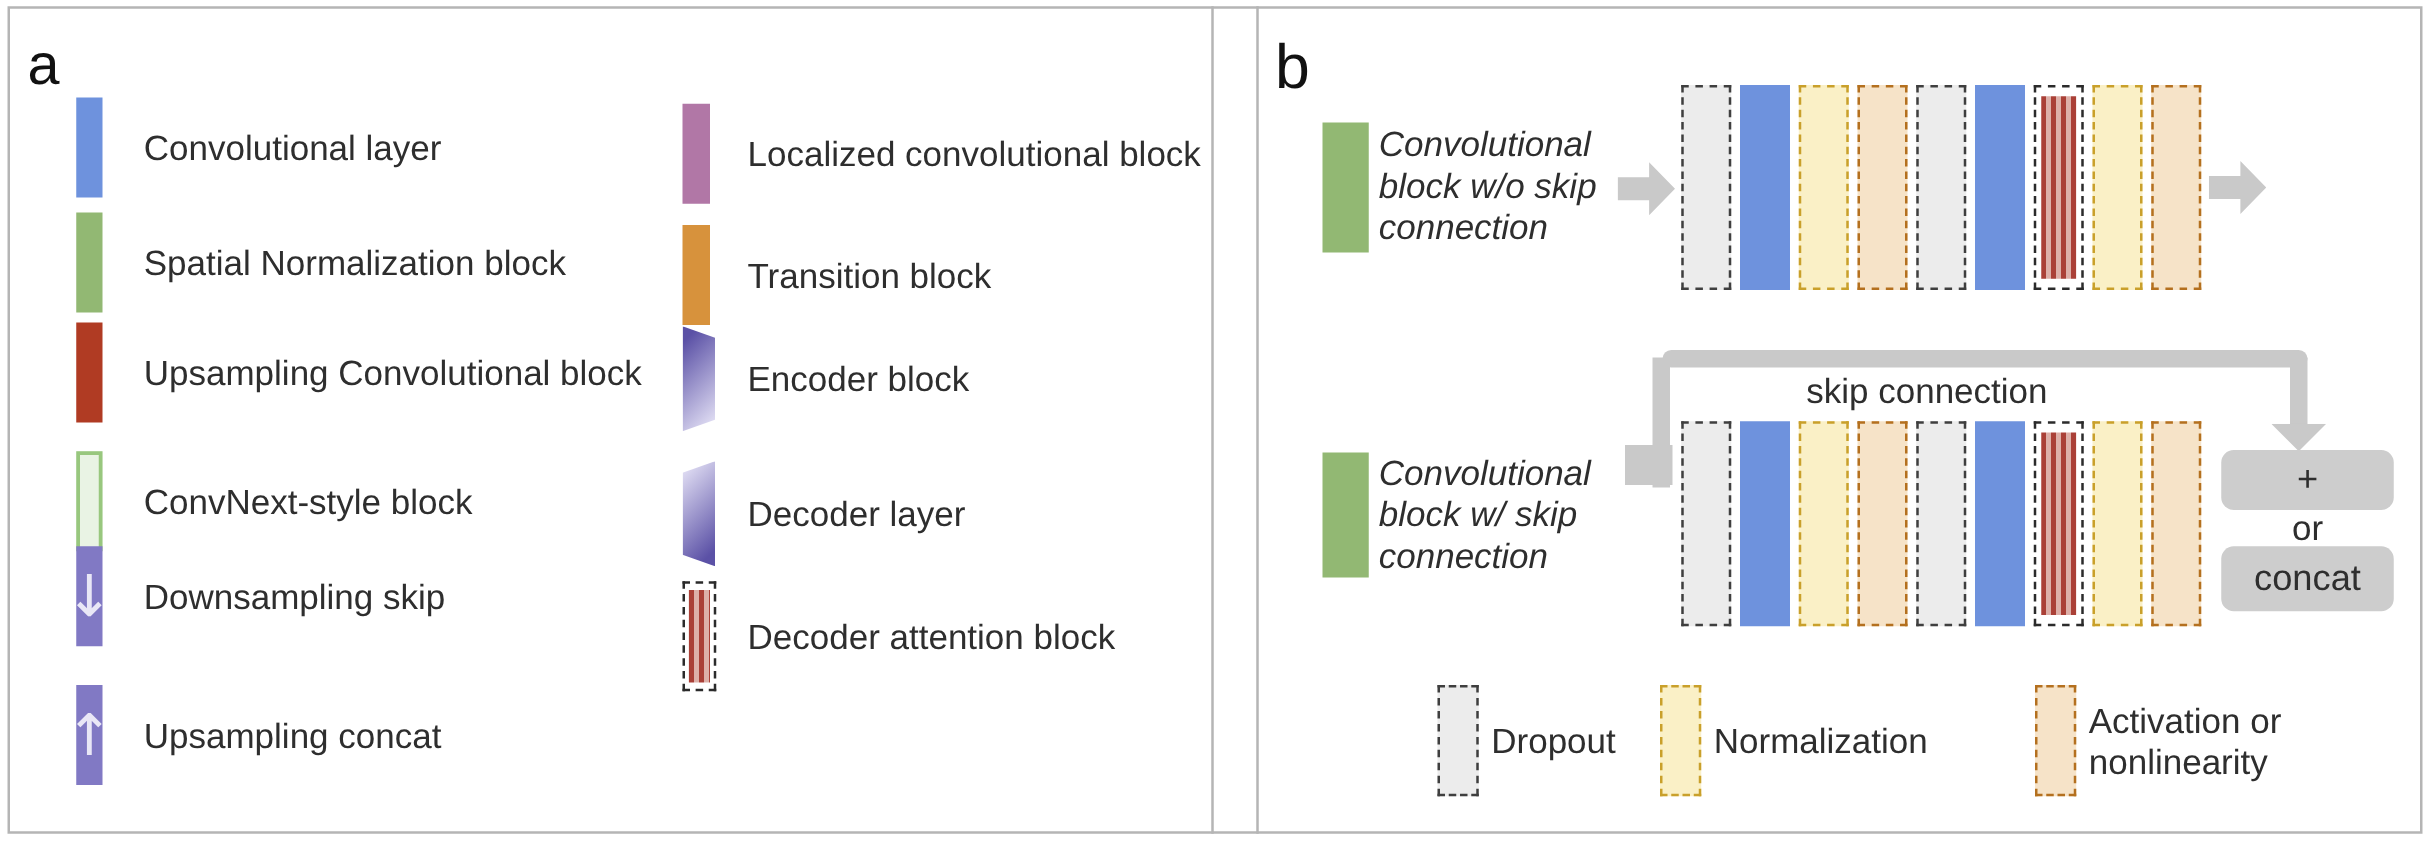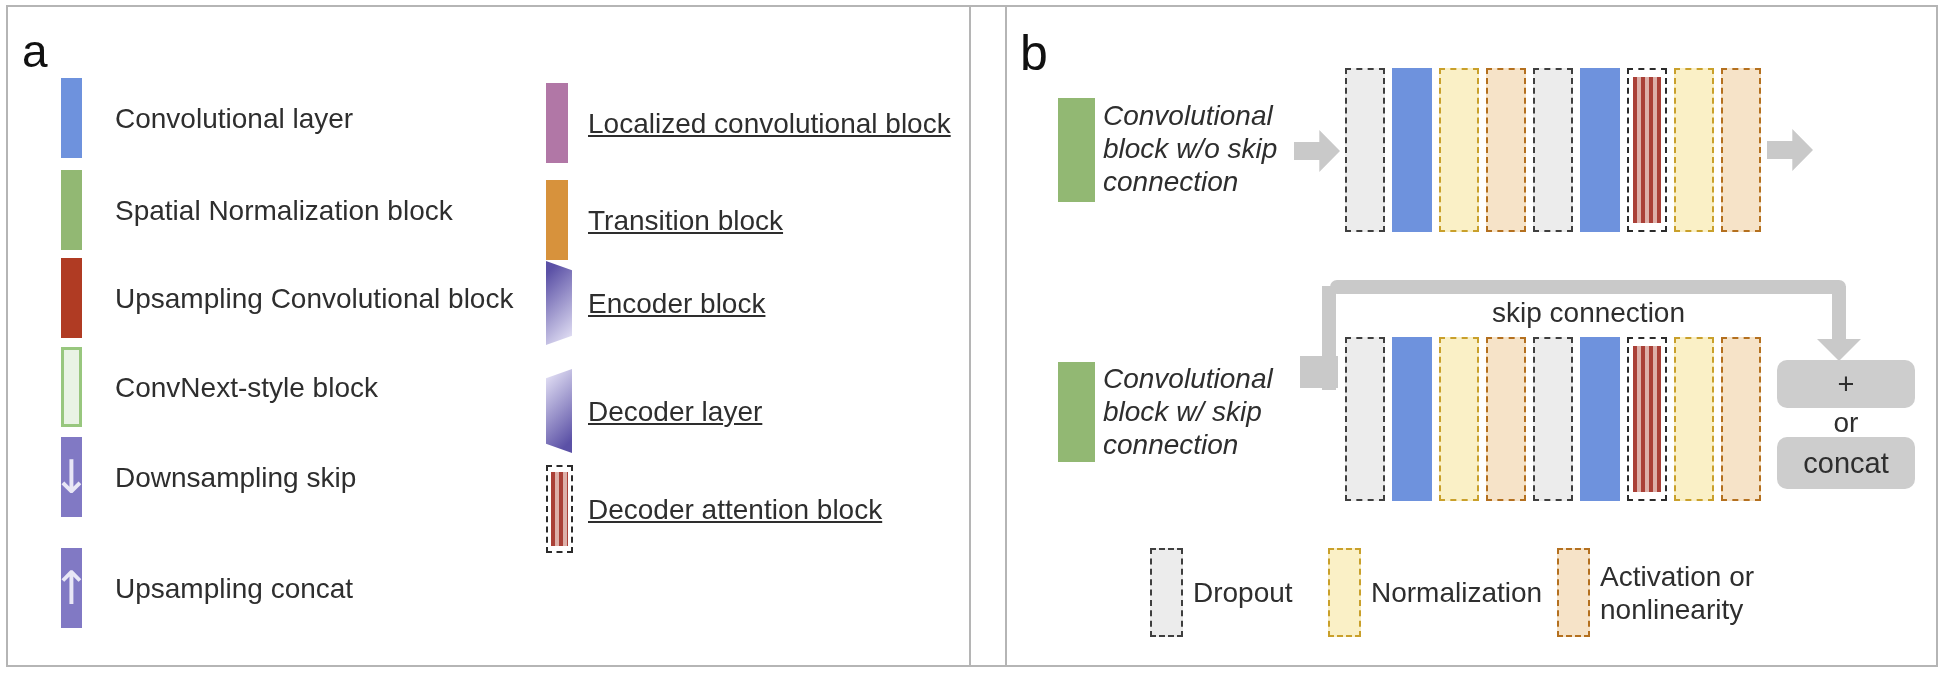--- a/index.html
+++ b/index.html
@@ -17,25 +17,25 @@
   #a-label{left:22px;top:28px;}
   #b-label{left:1020px;top:28px;font-size:50px;}
 
   .lbl{font-size:28px;line-height:33px;color:#2e2e2e;white-space:nowrap;}
 
   
   .pa-item{position:absolute;display:flex;align-items:center;}
   #pa-col1{position:absolute;left:61px;top:0;}
   #pa-col2{position:absolute;left:546px;top:0;}
   #pa-col1 .pa-item{gap:33px;}
-  #pa-col2 .pa-item{gap:12px;text-decoration:underline;}
+  #pa-col2 .pa-item{gap:22px;}
   #pa-col1 .pa-item:nth-child(1){top:78px;}
   #pa-col1 .pa-item:nth-child(2){top:170px;}
   #pa-col1 .pa-item:nth-child(3){top:258px;}
-  #pa-col1 .pa-item:nth-child(4){top:347px;}
+  #pa-col1 .pa-item:nth-child(4){top:361px;}
   #pa-col1 .pa-item:nth-child(5){top:437px;}
   #pa-col1 .pa-item:nth-child(6){top:548px;}
   #pa-col2 .pa-item:nth-child(1){top:83px;}
   #pa-col2 .pa-item:nth-child(2){top:180px;}
   #pa-col2 .pa-item:nth-child(3){top:261px;}
   #pa-col2 .pa-item:nth-child(4){top:369px;}
   #pa-col2 .pa-item:nth-child(5){top:465px;}
   .sw-slot{display:flex;flex:none;}
   #pa-col1 .sw-slot{width:21px;}
   #pa-col2 .sw-slot{width:30px;}
@@ -83,32 +83,32 @@
   #row1-arrow-in{left:1294px;top:127px;}
   #row1-arrow-out{left:1767px;top:126px;}
 
   .skip-piece{position:absolute;background:var(--c-arrow);}
   #skip-h{left:1330px;top:280px;width:516px;height:14px;border-radius:8px;}
   #skip-left-v{left:1322px;top:286px;width:14px;height:104px;}
   #skip-left-stub{left:1300px;top:356px;width:38px;height:32px;}
   #skip-right-v{left:1832px;top:286px;width:14px;height:55px;}
   #skip-arrowhead{position:absolute;left:1817px;top:339px;width:44px;height:22px;background:var(--c-arrow);
     clip-path:polygon(0 0,100% 0,50% 100%);}
-  #skip-label{position:absolute;left:1445px;top:296px;width:240px;text-align:right;}
+  #skip-label{position:absolute;left:1445px;top:296px;width:240px;text-align:left;}
 
   .merge{position:absolute;left:1777px;width:138px;background:var(--c-merge);border-radius:10px;
     display:flex;align-items:center;justify-content:center;font-size:29px;color:#2e2e2e;}
   #merge-plus{top:360px;height:48px;}
   #merge-concat{top:437px;height:52px;}
   #merge-or{position:absolute;left:1800px;top:406px;width:92px;text-align:center;}
 
   .pb-legend-item{position:absolute;display:flex;align-items:center;gap:10px;height:89px;}
   #pb-legend .pb-legend-item:nth-child(1){left:1150px;top:548px;}
   #pb-legend .pb-legend-item:nth-child(2){left:1328px;top:548px;}
-  #pb-legend .pb-legend-item:nth-child(3){left:1557px;top:548px;}
+  #pb-legend .pb-legend-item:nth-child(3){left:1628px;top:548px;}
   .sw-b{box-sizing:border-box;flex:none;width:33px;height:89px;}
   .sw-b.t-dropout{background:var(--c-dropout-fill);border:2px dashed var(--c-dropout-border);}
   .sw-b.t-norm{background:var(--c-norm-fill);border:2px dashed var(--c-norm-border);}
   .sw-b.t-activation{background:var(--c-act-fill);border:2px dashed var(--c-act-border);}
 </style>
 </head>
 <body>
 
 <div id="stage">
   <div id="frame"></div>

